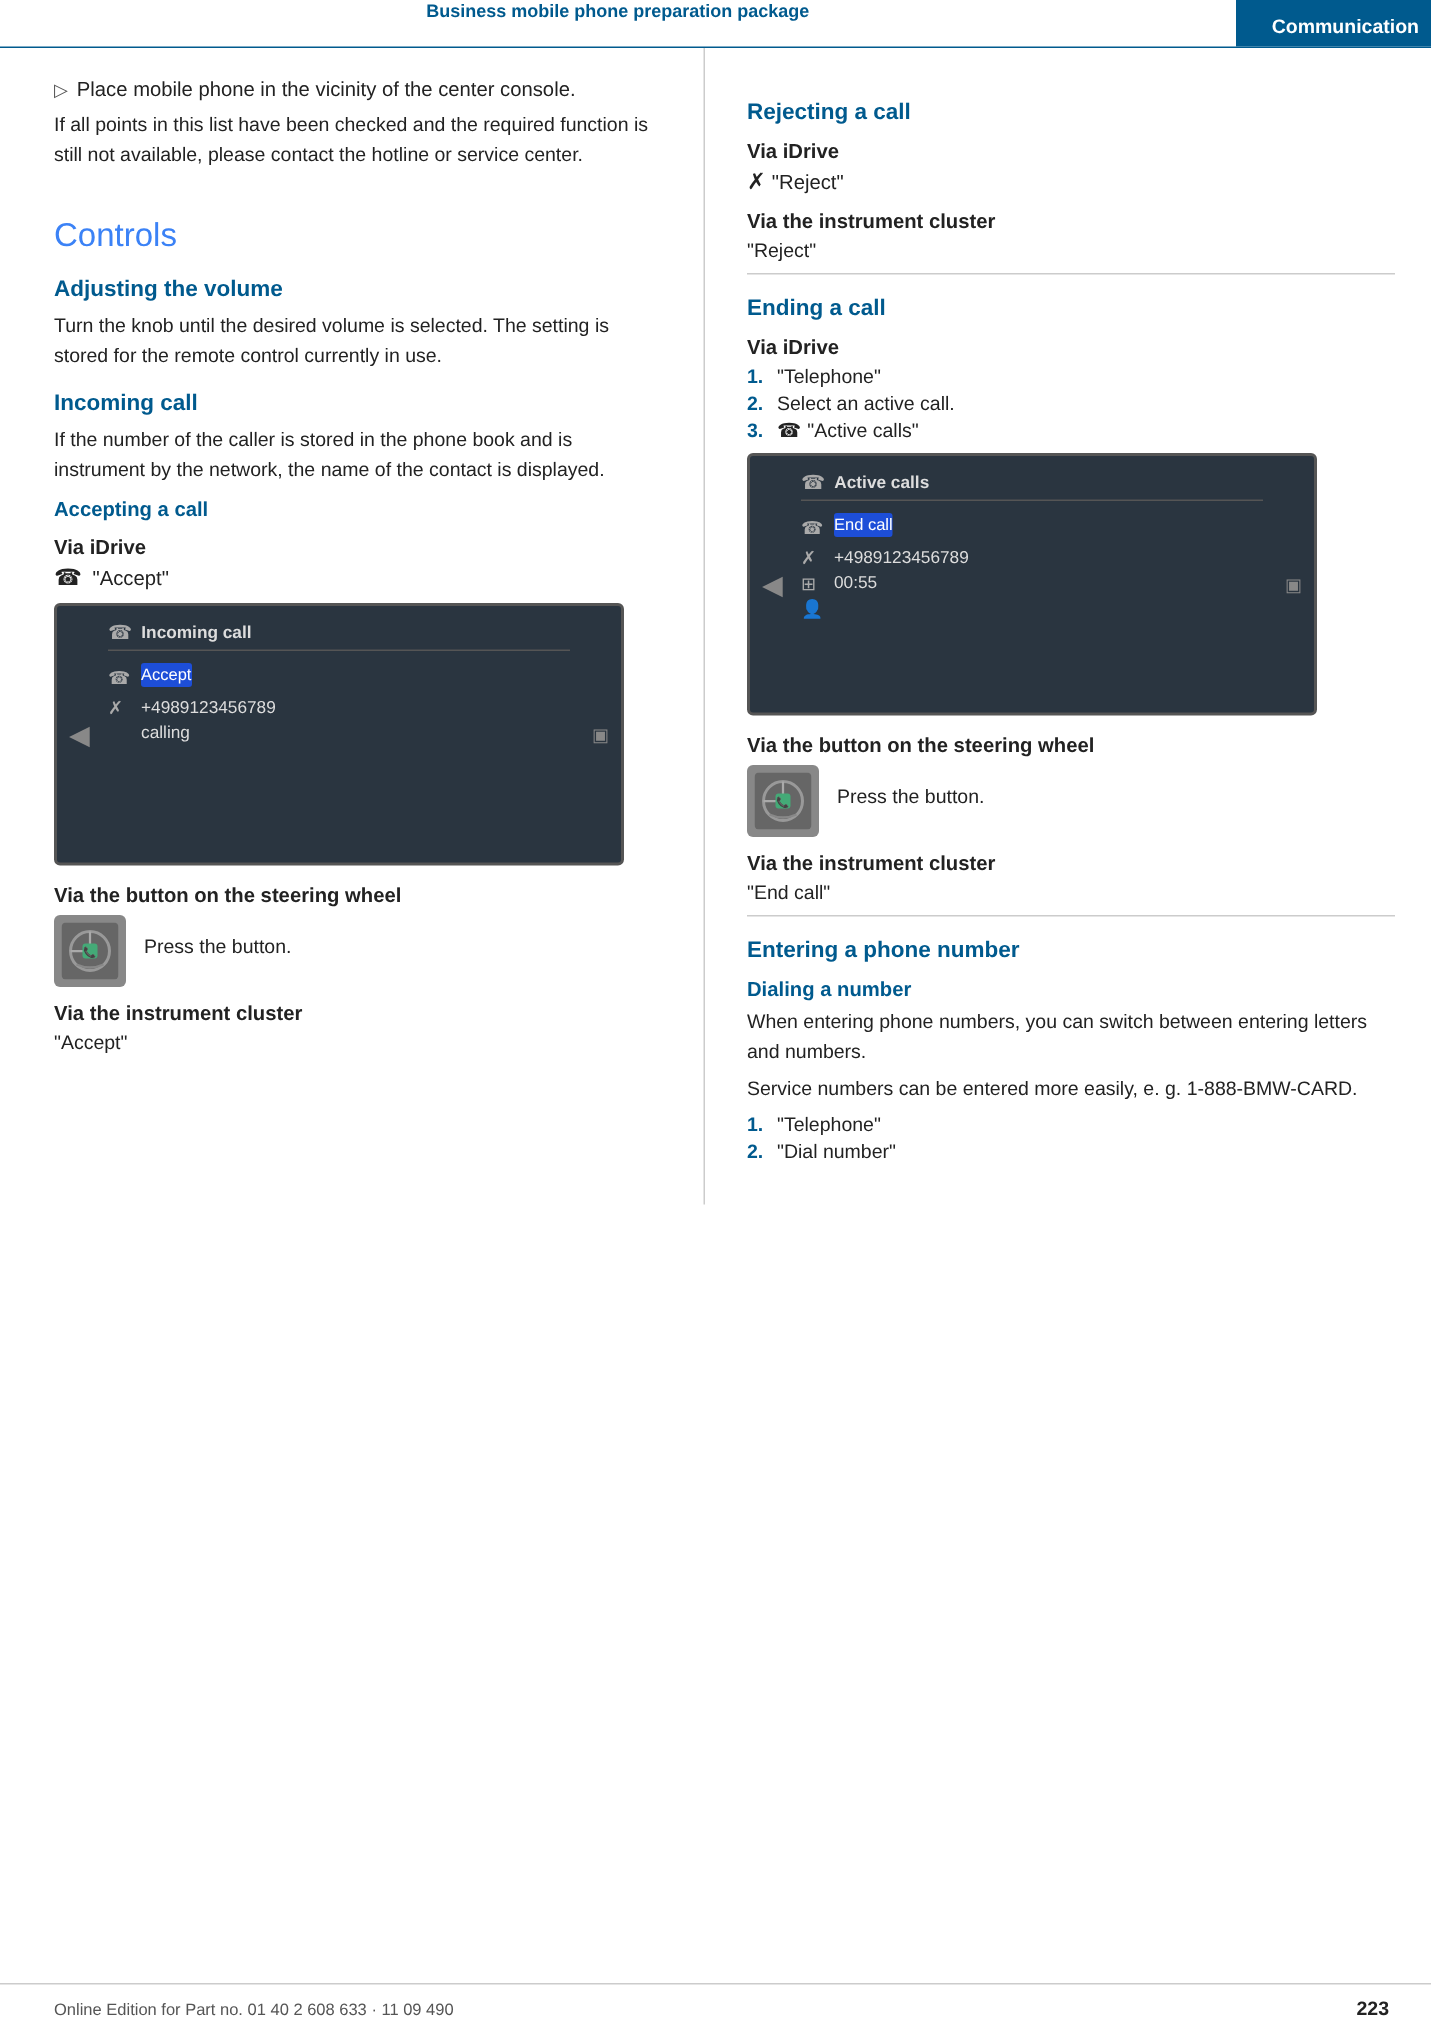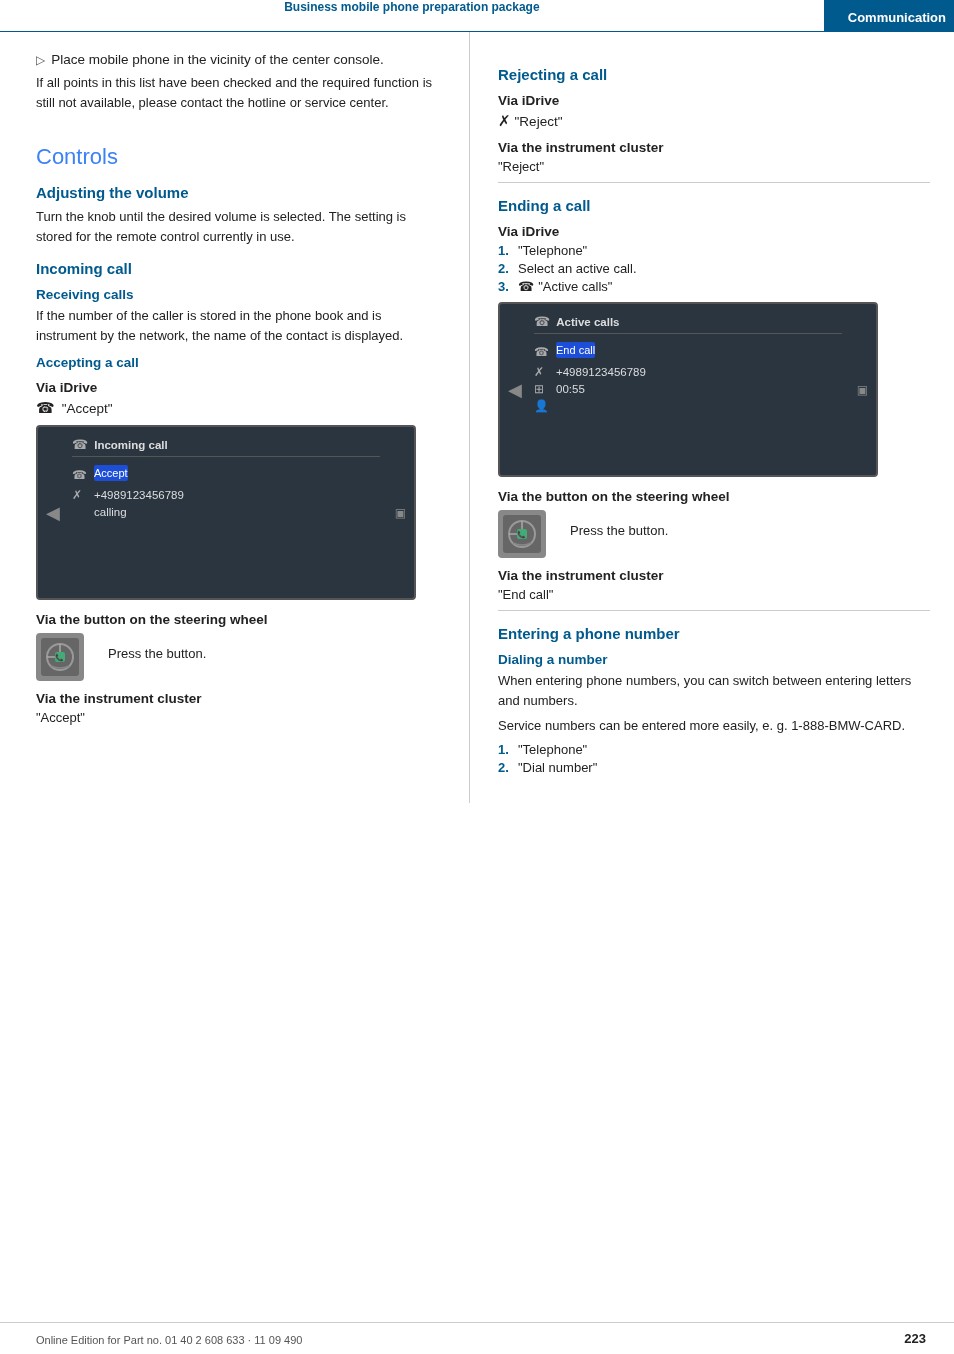--- a/index.html
+++ b/index.html
@@ -203,21 +203,21 @@
     }
     .screen-inner {
       margin-left: 24px;
       margin-right: 24px;
     }
 
     
     .steering-btn-box {
       display: flex;
       align-items: center;
-      gap: 24px;
+      gap: 12px;
       margin: 6px 0 10px 0;
     }
     .steering-btn-img {
       width: 48px;
       height: 48px;
       background: #888;
       border-radius: 4px;
       display: flex;
       align-items: center;
       justify-content: center;
@@ -280,21 +280,20 @@
 
     <p class="intro-para">If all points in this list have been checked and the required function is still not available, please contact the hotline or service center.</p>
 
     <div class="section-h1">Controls</div>
 
     <div class="section-h2">Adjusting the volume</div>
     <p class="body-text">Turn the knob until the desired volume is selected. The setting is stored for the remote control currently in use.</p>
 
     <div class="section-h2">Incoming call</div>
 
-    <div class="section-h3">Receiving calls</div>
     <p class="body-text">If the number of the caller is stored in the phone book and is instrument by the network, the name of the contact is displayed.</p>
 
     <div class="section-h3">Accepting a call</div>
 
     <div class="section-h3-black">Via iDrive</div>
     <div style="display:flex;align-items:center;gap:4px;margin-bottom:8px;">
       <span class="idrive-icon">☎</span>
       <span>"Accept"</span>
     </div>
 

